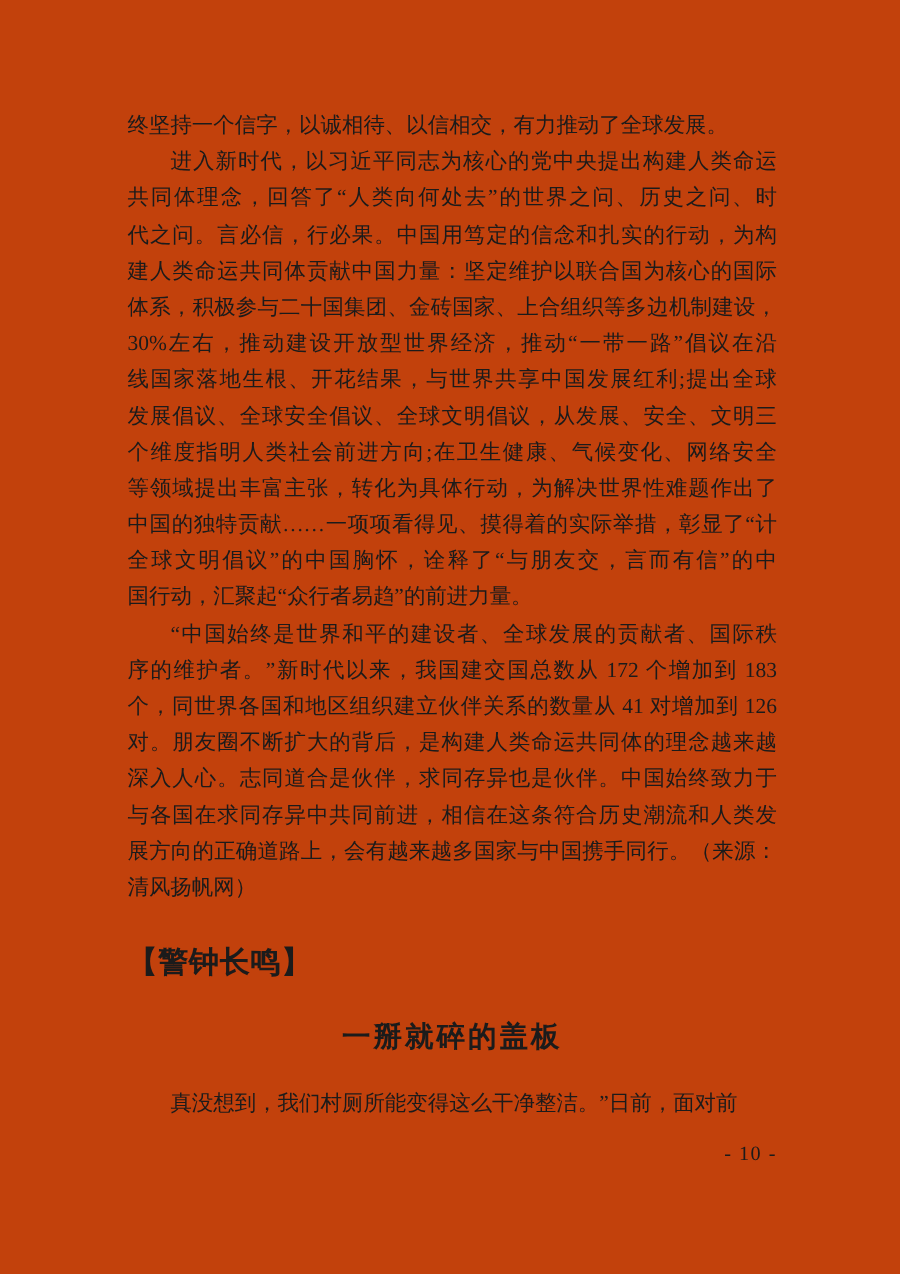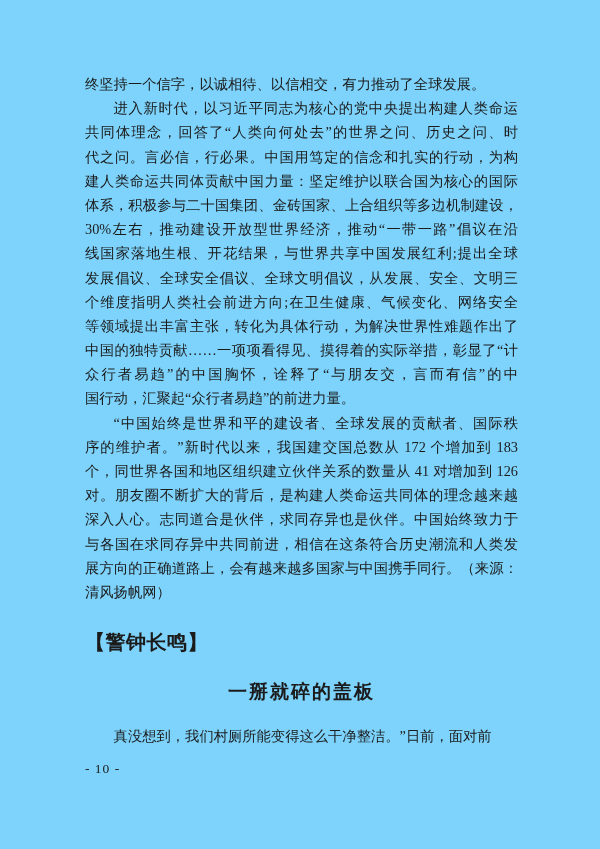--- a/index.html
+++ b/index.html
@@ -49,44 +49,44 @@
     font-size: 19px;
     line-height: 28px;
     text-align: center;
     letter-spacing: 2px;
   }
   .article-opening {
     margin-top: 18px;
   }
   .page-footer {
     margin-top: 12px;
-    text-align: left;
+    text-align: right;
     font-size: 13.5px;
     line-height: 18px;
     letter-spacing: 1px;
   }
 </style>
 </head>
 <body>
 
-<div class="page" style="background: #7dd3fc; color: rgb(27, 27, 27);">
+<div class="page" style="background: #c2410c; color: rgb(27, 27, 27);">
   <section class="body-block" id="body-block">
       <div class="line para-end">终坚持一个信字，以诚相待、以信相交，有力推动了全球发展。</div>
       <div class="line indent">进入新时代，以习近平同志为核心的党中央提出构建人类命运</div>
       <div class="line">共同体理念，回答了“人类向何处去”的世界之问、历史之问、时</div>
       <div class="line">代之问。言必信，行必果。中国用笃定的信念和扎实的行动，为构</div>
       <div class="line">建人类命运共同体贡献中国力量：坚定维护以联合国为核心的国际</div>
       <div class="line">体系，积极参与二十国集团、金砖国家、上合组织等多边机制建设，</div>
       <div class="line">30%左右，推动建设开放型世界经济，推动“一带一路”倡议在沿</div>
       <div class="line">线国家落地生根、开花结果，与世界共享中国发展红利;提出全球</div>
       <div class="line">发展倡议、全球安全倡议、全球文明倡议，从发展、安全、文明三</div>
       <div class="line">个维度指明人类社会前进方向;在卫生健康、气候变化、网络安全</div>
       <div class="line">等领域提出丰富主张，转化为具体行动，为解决世界性难题作出了</div>
       <div class="line">中国的独特贡献……一项项看得见、摸得着的实际举措，彰显了“计</div>
-      <div class="line">众行者易趋”的中国胸怀，诠释了“与朋友交，言而有信”的中</div>
+      <div class="line">全球文明倡议”的中国胸怀，诠释了“与朋友交，言而有信”的中</div>
       <div class="line para-end">国行动，汇聚起“众行者易趋”的前进力量。</div>
       <div class="line indent">“中国始终是世界和平的建设者、全球发展的贡献者、国际秩</div>
       <div class="line">序的维护者。”新时代以来，我国建交国总数从 172 个增加到 183</div>
       <div class="line">个，同世界各国和地区组织建立伙伴关系的数量从 41 对增加到 126</div>
       <div class="line">对。朋友圈不断扩大的背后，是构建人类命运共同体的理念越来越</div>
       <div class="line">深入人心。志同道合是伙伴，求同存异也是伙伴。中国始终致力于</div>
       <div class="line">与各国在求同存异中共同前进，相信在这条符合历史潮流和人类发</div>
       <div class="line">展方向的正确道路上，会有越来越多国家与中国携手同行。（来源：</div>
       <div class="line para-end">清风扬帆网）</div>
     </section>

